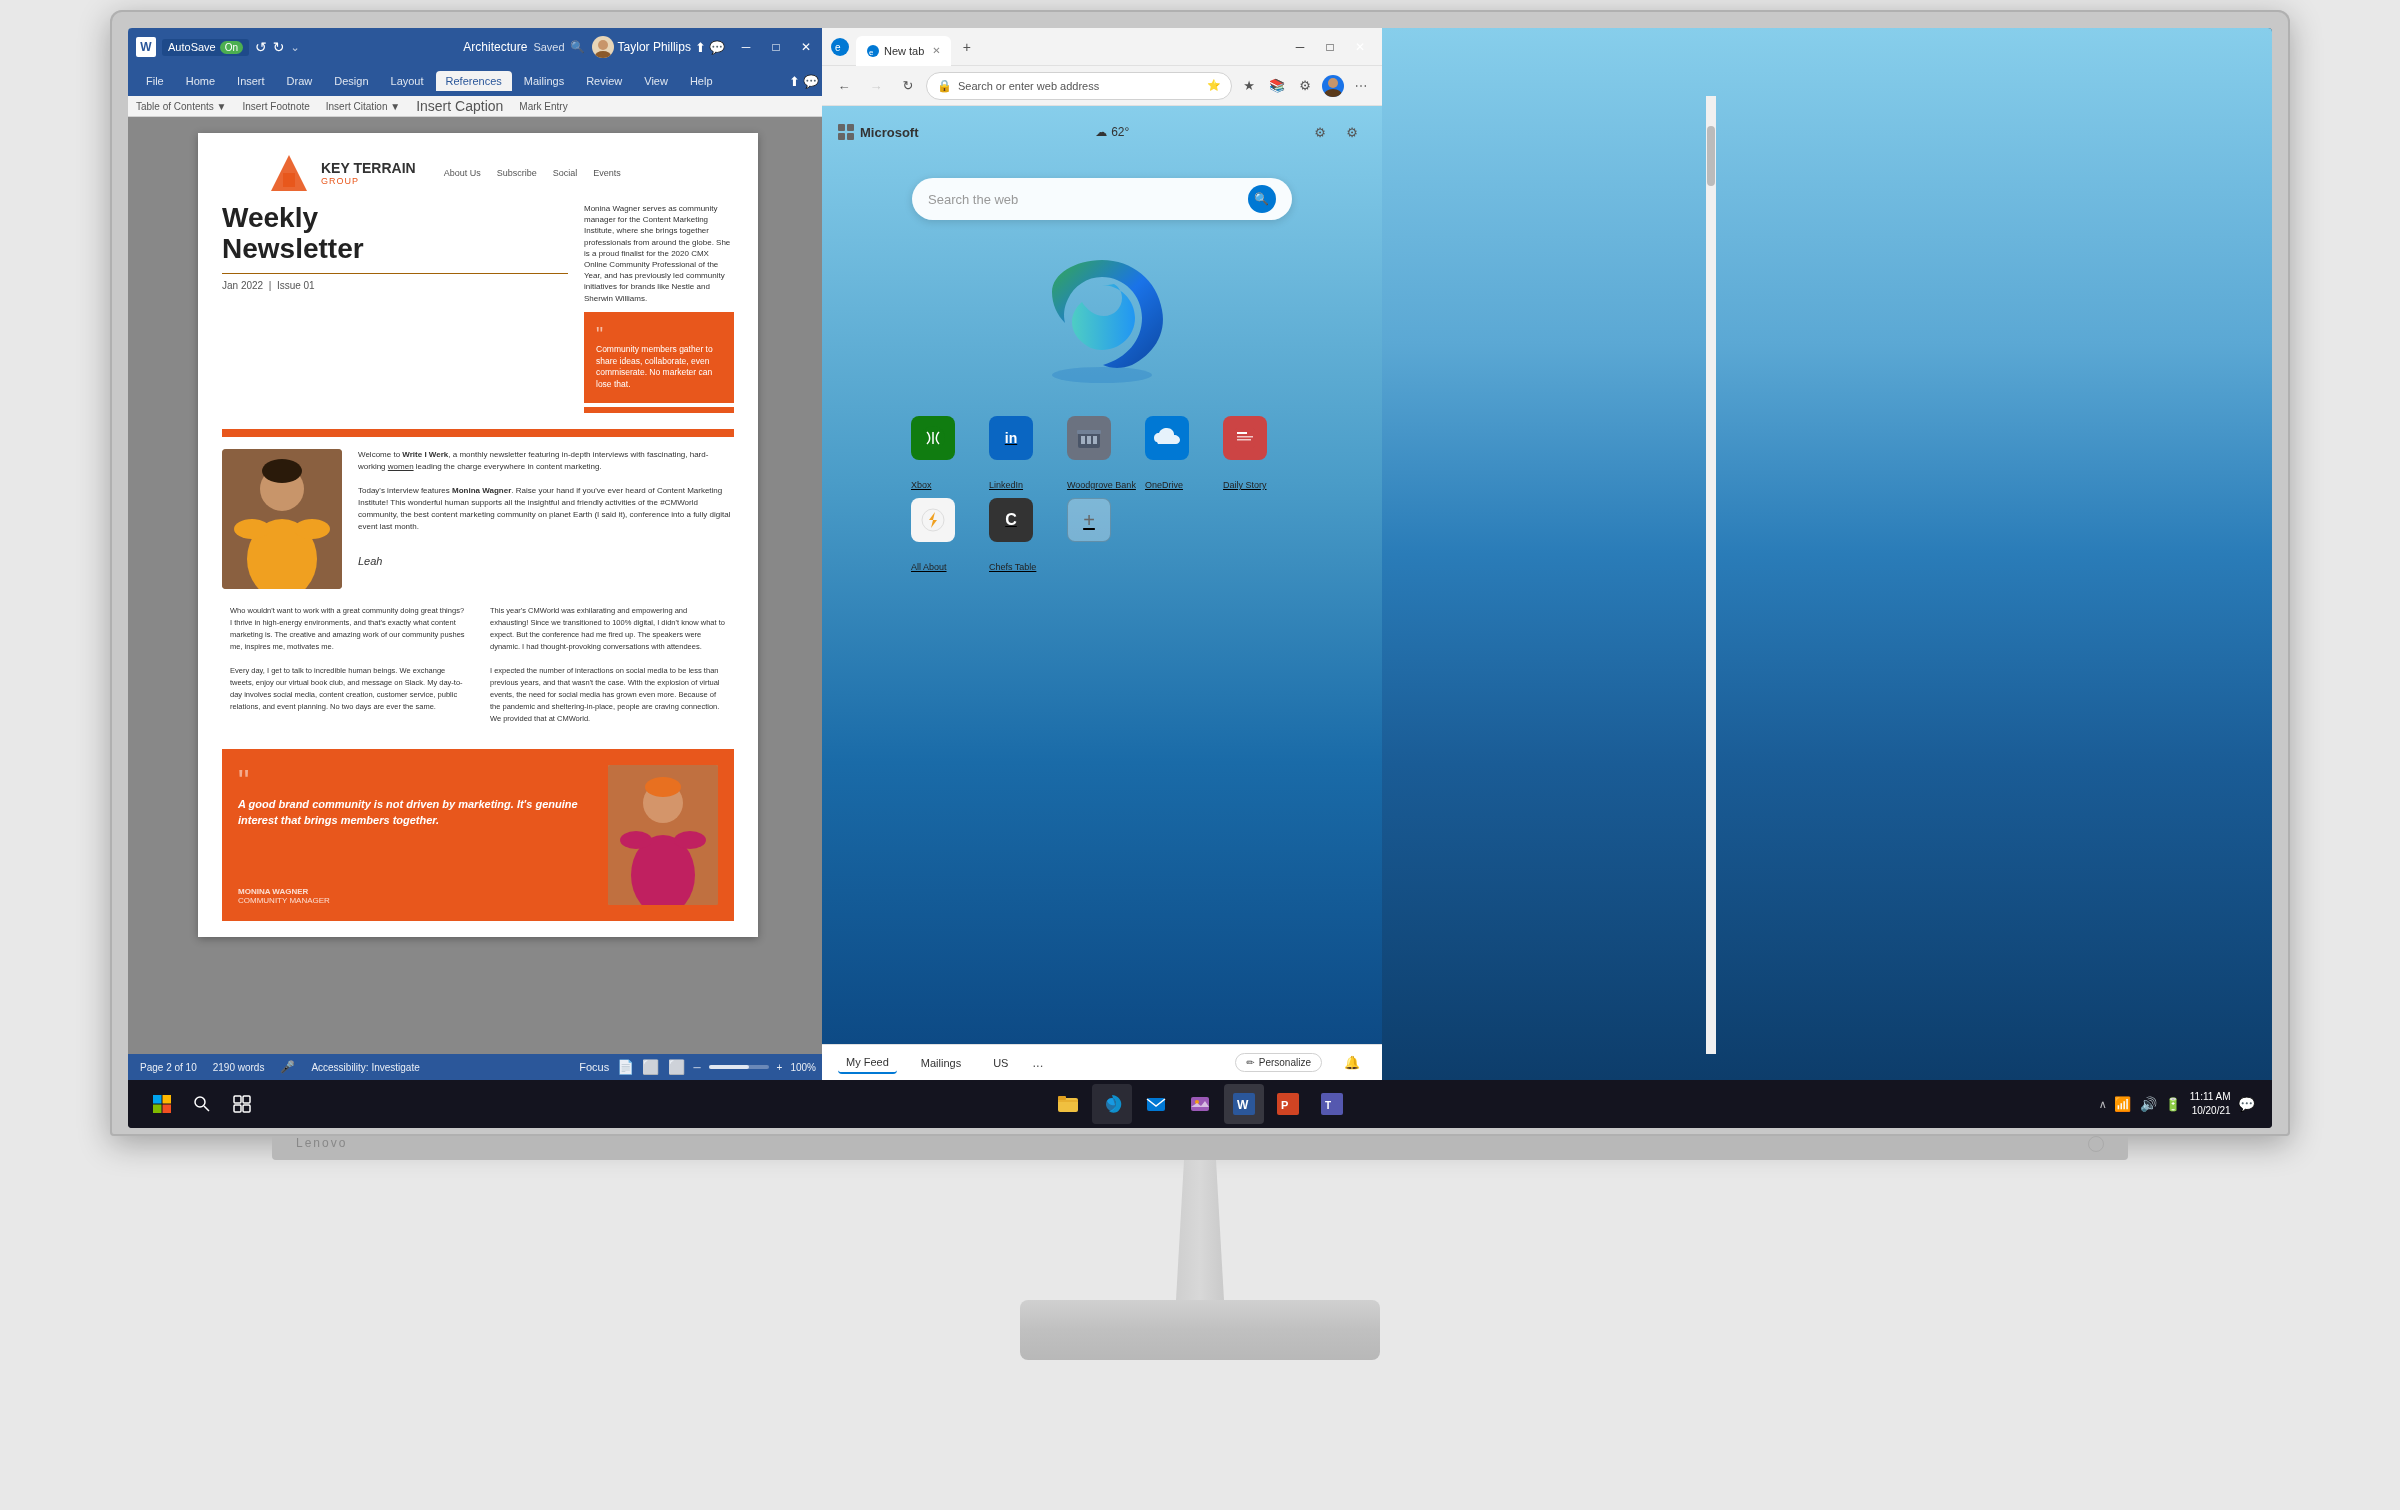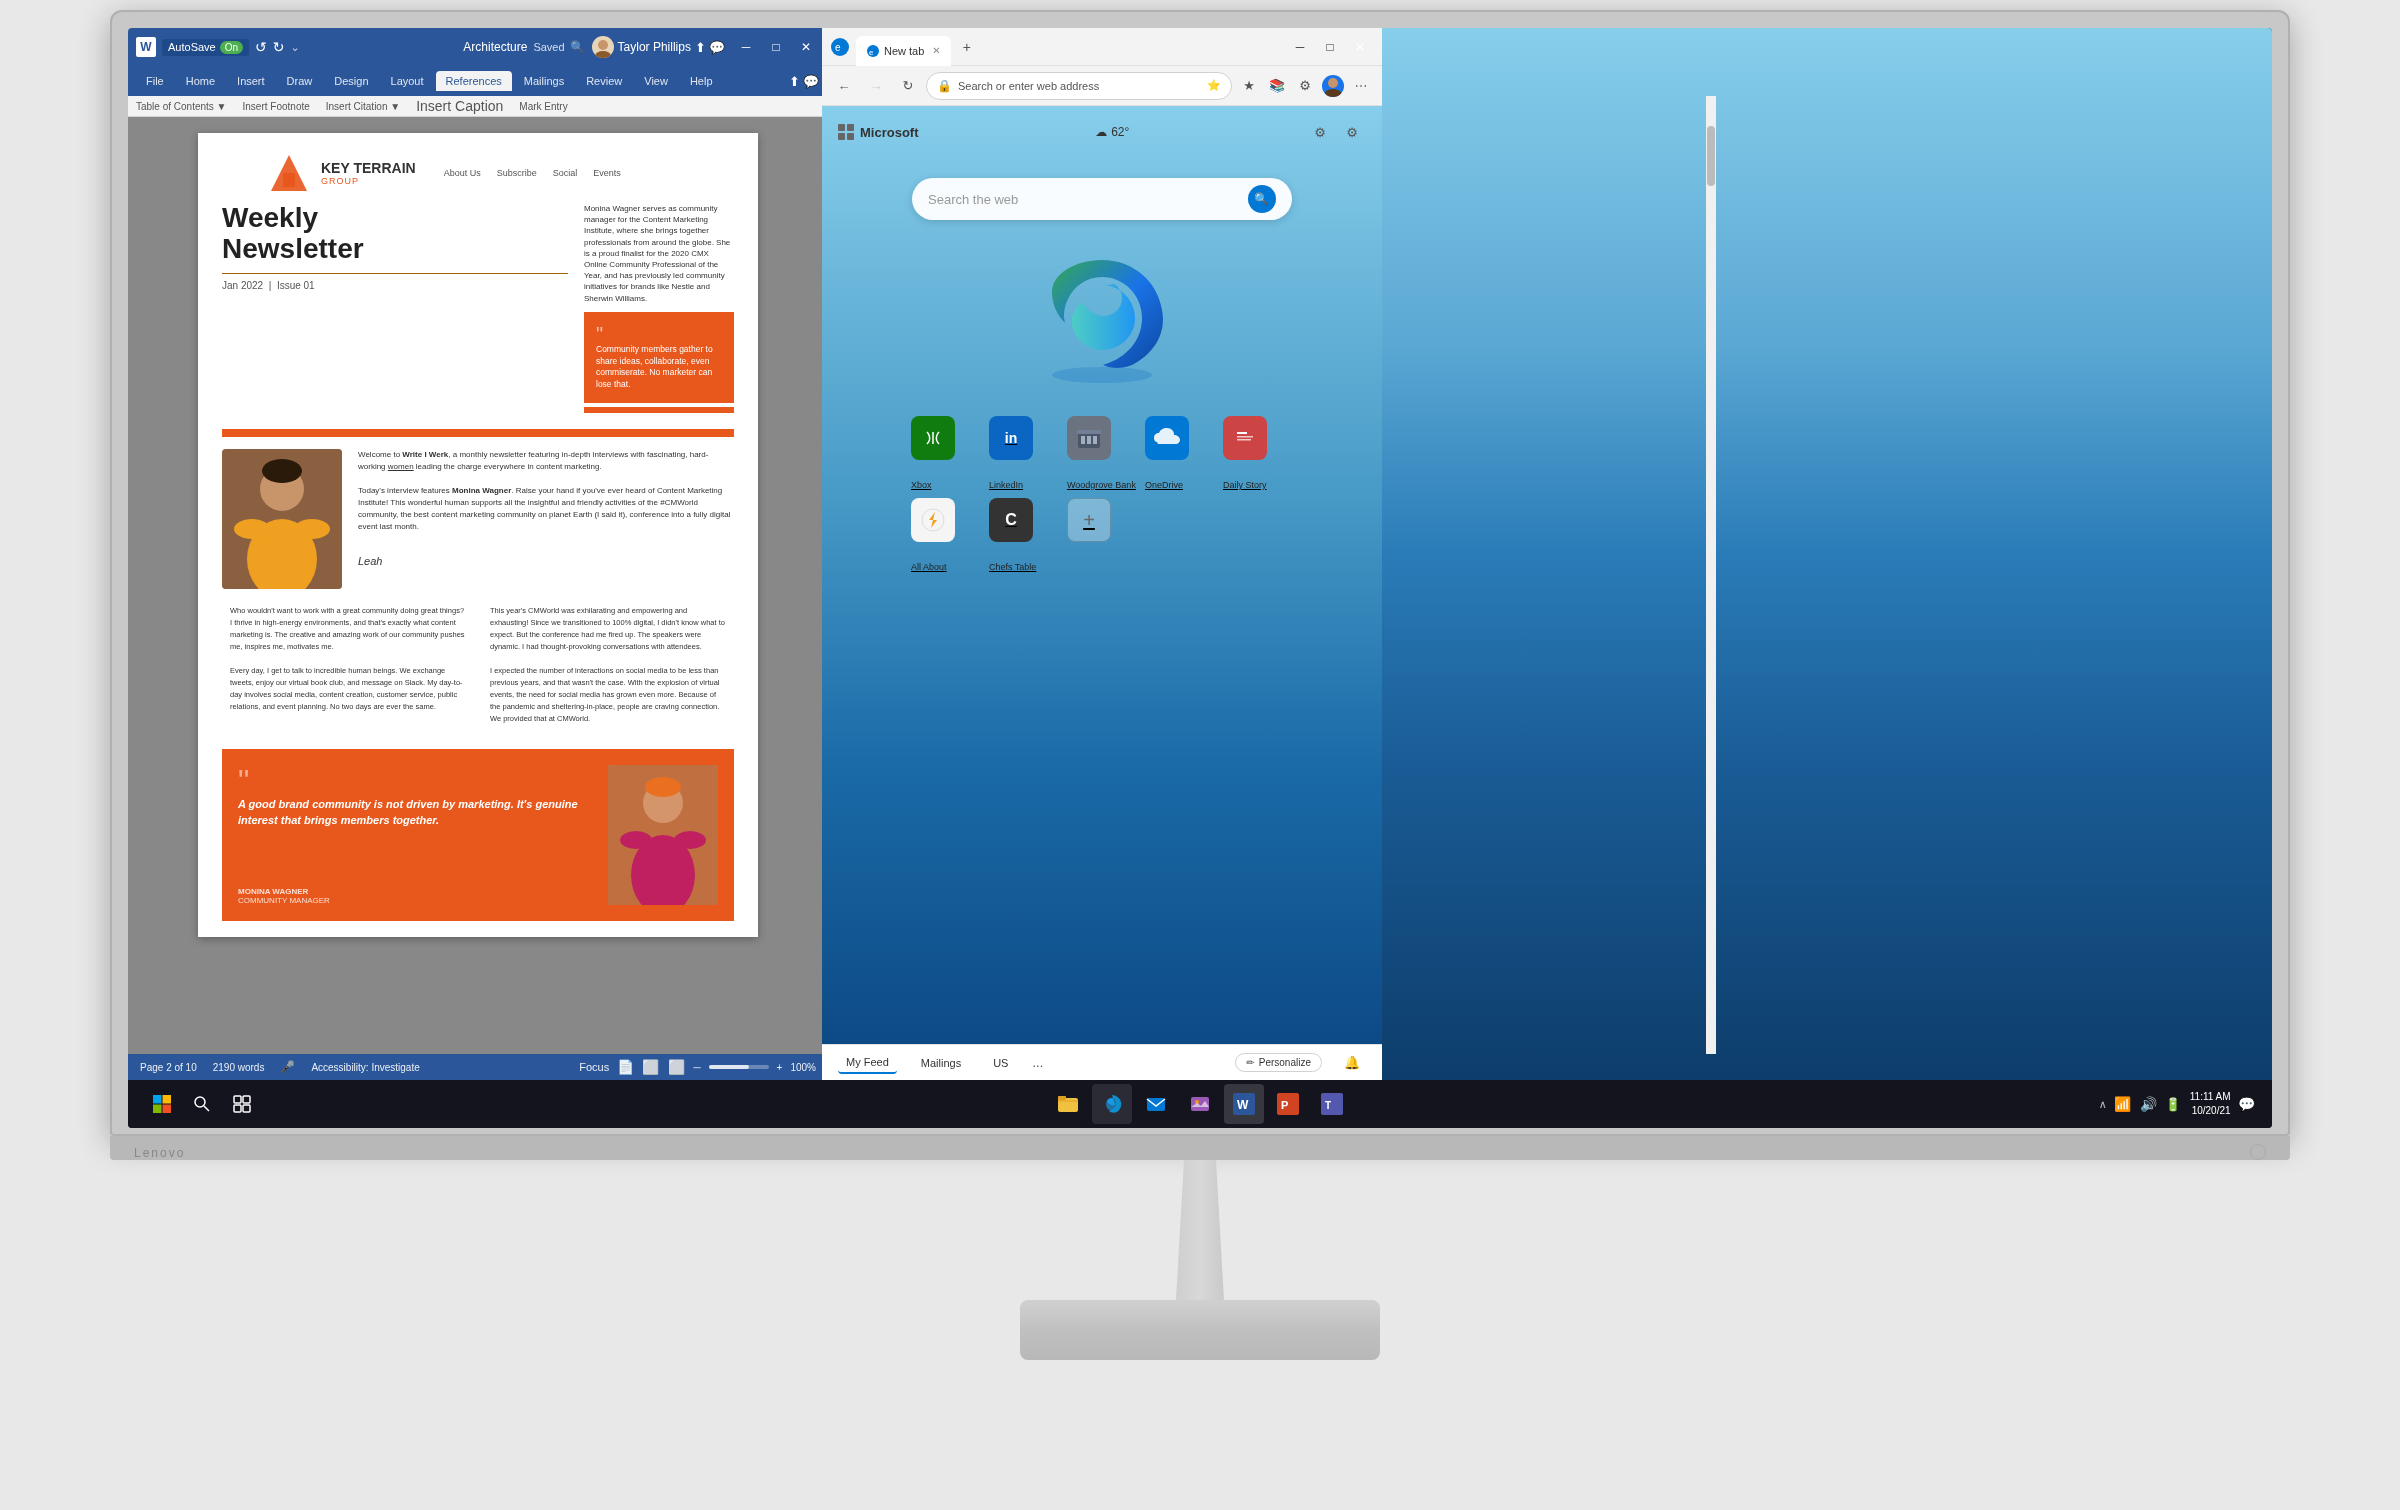--- a/index.html
+++ b/index.html
@@ -708,26 +708,26 @@
 
     .clock {
       text-align: right;
       font-size: 10px;
       color: #fff;
       line-height: 1.4;
     }
 
     
     .monitor-chin {
-      width: 2180px;
+      width: 1856px;
       height: 24px;
       background: #b8b8b8;
       border-radius: 0 0 4px 4px;
       display: flex;
-      align-items: flex-end;
+      align-items: flex-start;
       justify-content: flex-start;
       padding: 0 24px;
     }
 
     .lenovo-brand {
       font-size: 12px;
       color: #888;
       letter-spacing: 2px;
     }
 

